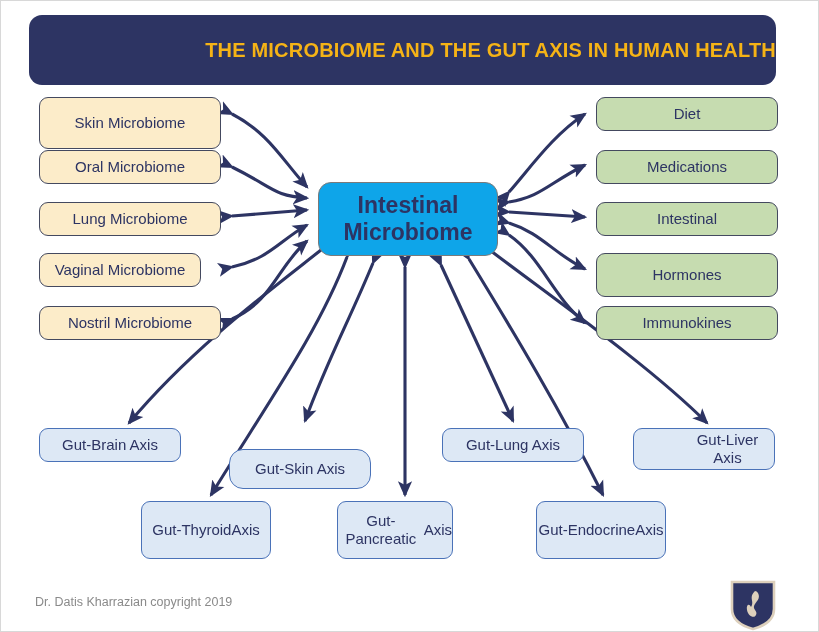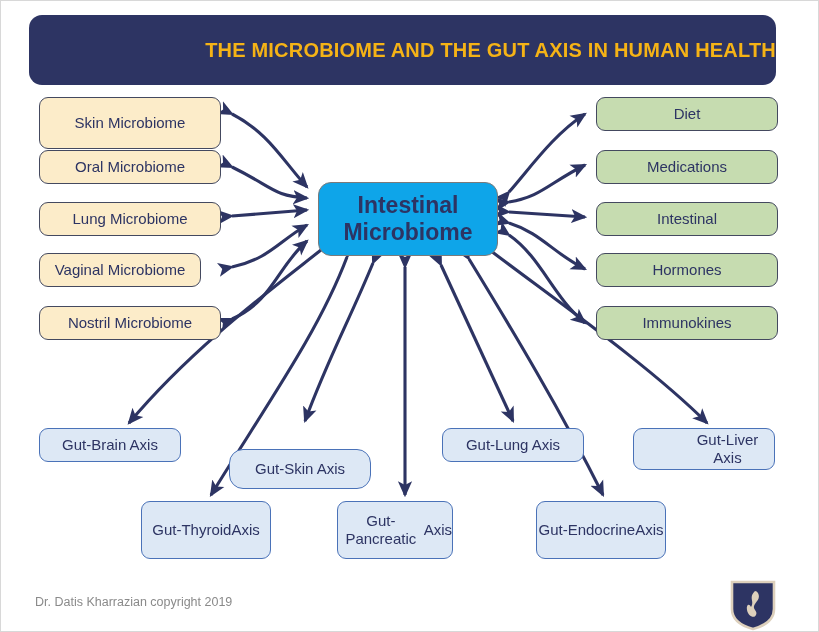--- a/index.html
+++ b/index.html
@@ -175,21 +175,21 @@
 
   <div class="node box-green" style="left:595px; top:96px; width:182px; height:34px;">
     <span>Diet</span>
   </div>
   <div class="node box-green" style="left:595px; top:149px; width:182px; height:34px;">
     <span>Medications</span>
   </div>
   <div class="node box-green" style="left:595px; top:201px; width:182px; height:34px;">
     <span>Intestinal</span>
   </div>
-  <div class="node box-green" style="left:595px; top:252px; width:182px; height:34px;">
+  <div class="node box-green" style="left:595px; top:252px; width:182px; height:44px;">
     <span>Hormones</span>
   </div>
   <div class="node box-green" style="left:595px; top:305px; width:182px; height:34px;">
     <span>Immunokines</span>
   </div>
 
   <div class="node box-blue" style="left:38px; top:427px; width:142px; height:34px;">
     <span>Gut-Brain Axis</span>
   </div>
   <div class="node box-blue" style="left:228px; top:448px; width:142px; height:40px;border-radius:14px;">

